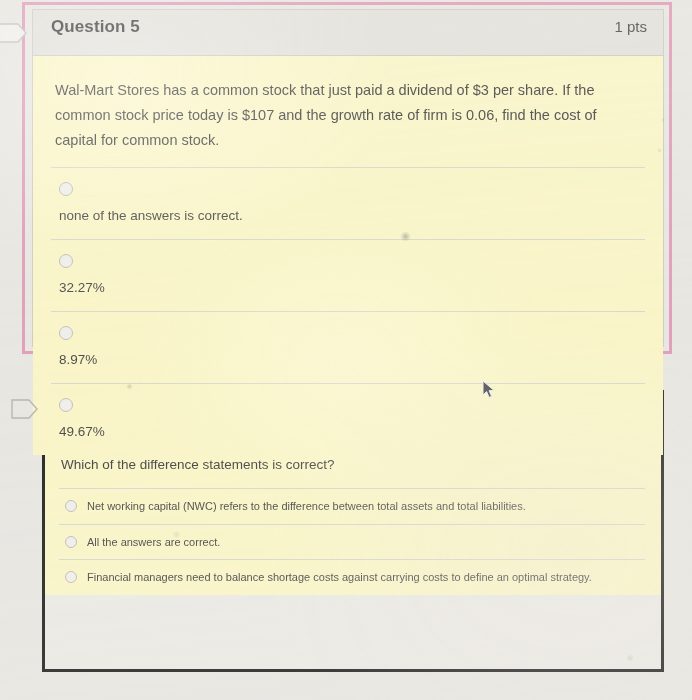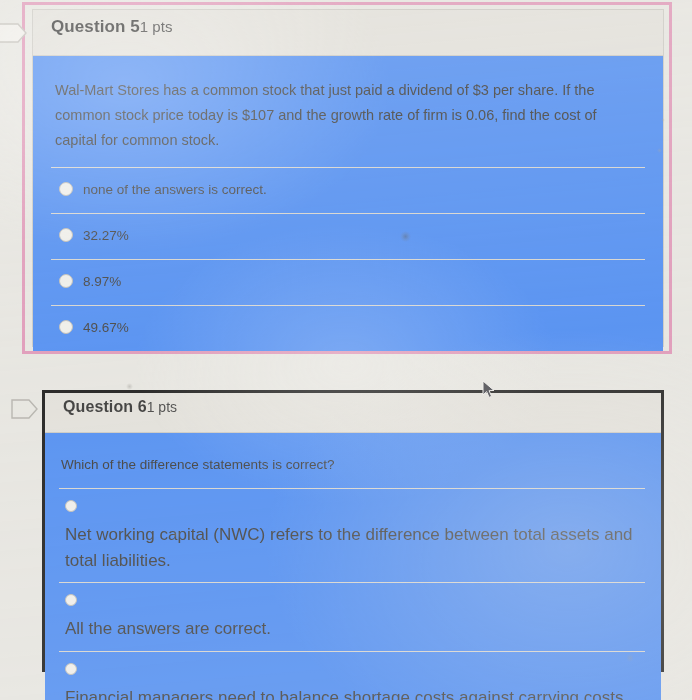--- a/index.html
+++ b/index.html
@@ -68,36 +68,37 @@
   .flag-q6 { left: 10px; top: 398px; }
 
   
   .q-header {
     position: relative;
     height: 46px;
     background: #e3e1db;
     border-bottom: 1px solid #c9c7c1;
     display: flex;
     align-items: center;
+    justify-content: space-between;
     padding: 0 16px 12px 18px;
     box-sizing: border-box;
   }
   .q-title {
     font-size: 17px;
     font-weight: bold;
     letter-spacing: 0.1px;
     color: #1f1f1f;
   }
   .q-pts {
     font-size: 15px;
     color: #2e2e2e;
   }
   .q-body {
     padding: 0;
-    background: #3b82f6;
+    background: #fef9c3;
   }
   .q-prompt {
     padding: 22px 26px 14px 22px;
     font-size: 14.5px;
     line-height: 1.72;
     color: #242424;
   }
 
   .options {
     padding: 0 18px 0 18px;
@@ -121,20 +122,21 @@
     border: 1px solid #b9b7b1;
     background: #f2f1ed;
     margin-top: 2px;
   }
   .option-label { flex: 1 1 auto; }
 
   
   #q5-options .option-row {
     font-size: 13.5px;
     padding: 12px 6px 12px 8px;
+    flex-direction: column;
   }
   #q5-options .radio { width: 12px; height: 12px; margin-top: 2px; }
 
   
   .q6-card {
     position: absolute;
     left: 42px;
     top: 390px;
     width: 622px;
     height: 282px;
@@ -145,24 +147,23 @@
   }
   .q6-card .q-header { height: 40px; }
   .q6-card .q-title { font-size: 16px; }
   .q6-card .q-pts { font-size: 14px; }
   .q6-card .q-prompt {
     padding: 20px 24px 12px 16px;
     font-size: 13.5px;
   }
   #q6-options { padding: 0 16px 0 14px; }
   #q6-options .option-row {
-    font-size: 17px;
+    font-size: 11px;
     line-height: 1.5;
     padding: 9px 4px 9px 6px;
-    flex-direction: column;
   }
   #q6-options .radio { width: 10px; height: 10px; margin-top: 2px; }
 
   
   .cursor {
     position: absolute;
     z-index: 50;
     width: 14px;
     height: 20px;
     pointer-events: none;

